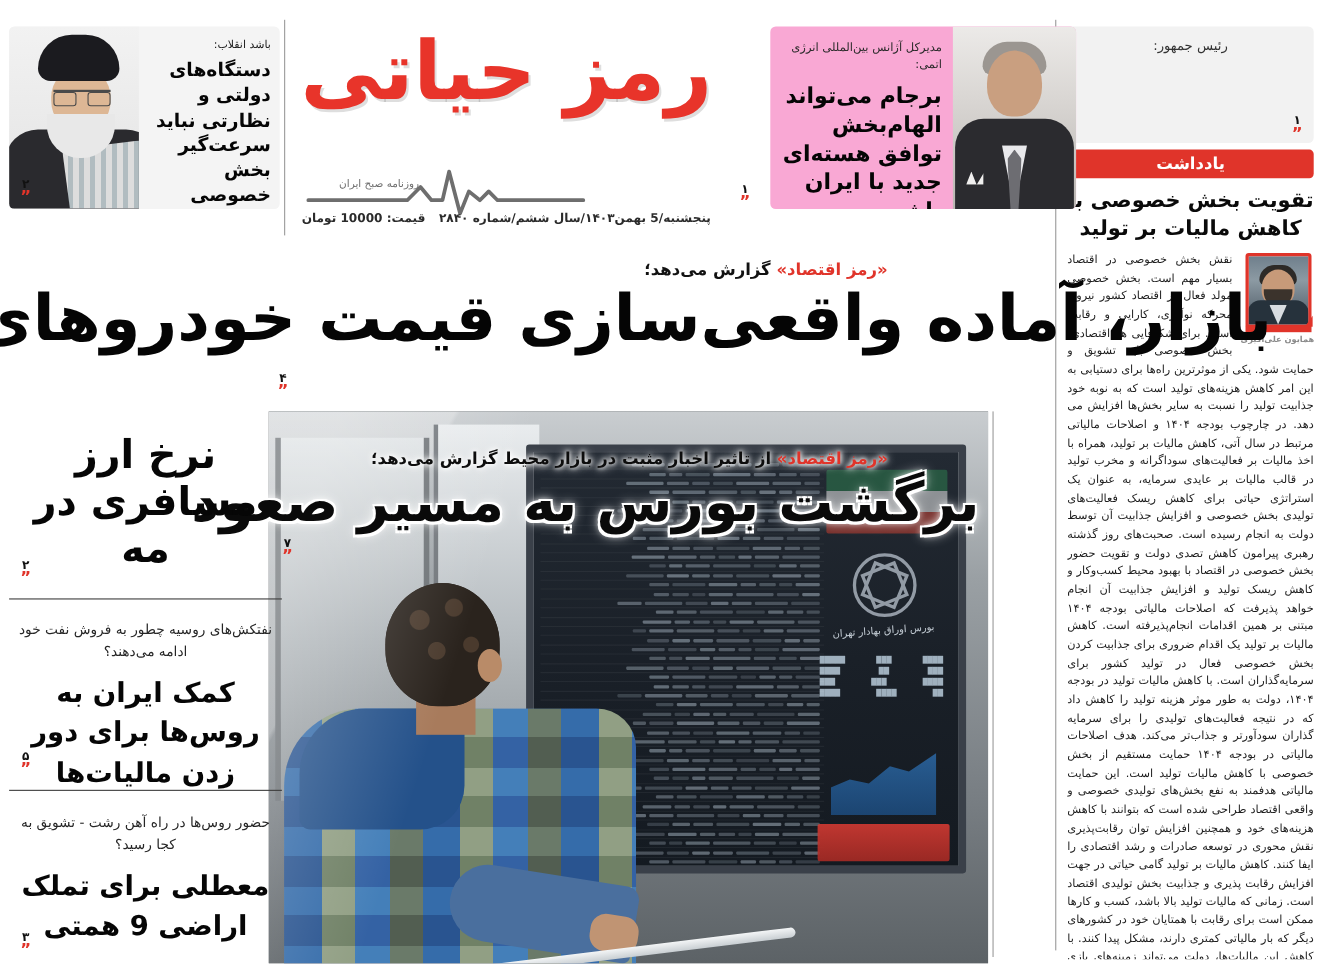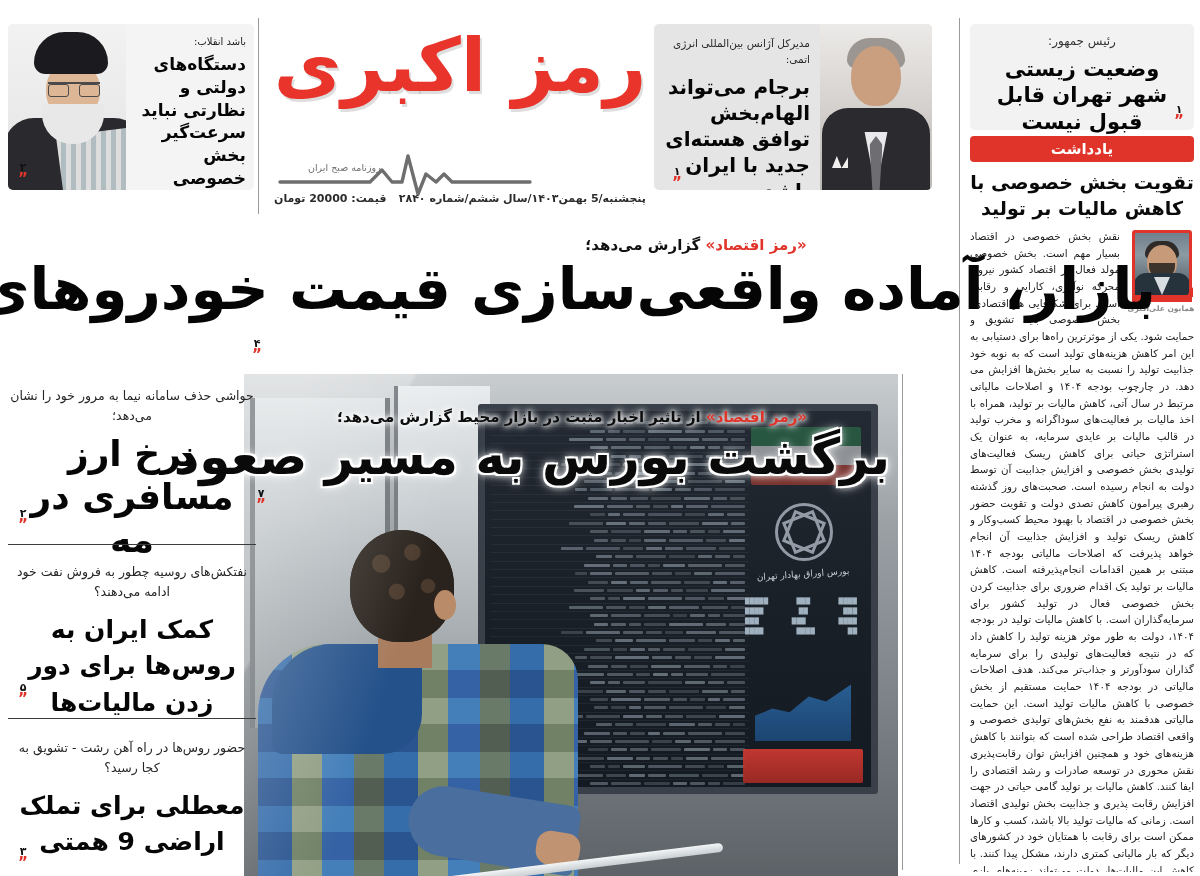--- a/index.html
+++ b/index.html
@@ -164,23 +164,23 @@
 
   
   .vrule {
     position: absolute;
     width: 1px;
     background: #9a9a9a;
   }
 
   
   .box-grossi {
-    position: absolute; top: 24px; left: 654px;
+    position: absolute; top: 24px; left: 700px;
     width: 278px; height: 166px;
-    background: #e5e5e5;
+    background: #f9a8d4;
     border-radius: 5px;
     overflow: hidden;
   }
   .box-grossi .photo {
     position: absolute; right: 0; top: 0;
     width: 112px; height: 166px;
     background: linear-gradient(180deg,#eceae8 0%,#d9d6d3 40%,#bab6b2 100%);
     overflow: hidden;
   }
   .grossi-face {
@@ -588,21 +588,20 @@
 </style>
 </head>
 <body>
 
 <div class="page">
 
   <div class="col-left">
 
     <div class="quote-box-left">
       <div class="kicker">رئیس جمهور:</div>
-      <div class="hl">وضعیت زیستی شهر تهران قابل قبول نیست</div>
     </div>
     <div class="pagemark" style="top:104px; right:12px;">
       <span class="num">۱</span>
       <span class="qm">”</span>
     </div>
 
     <div class="badge-yaddasht">یادداشت</div>
     <div class="note-title">تقویت بخش خصوصی با کاهش مالیات بر تولید</div>
 
     <div class="author-photo">
@@ -638,28 +637,28 @@
       <div class="kicker">مدیرکل آژانس بین‌المللی انرژی اتمی:</div>
       <div class="hl">برجام می‌تواند الهام‌بخش توافق هسته‌ای جدید با ایران باشد</div>
     </div>
   </div>
   <div class="pagemark" style="top:166px; left:668px;">
     <span class="num">۱</span>
     <span class="qm">”</span>
   </div>
 
   <div class="masthead">
-    <div class="logo">رمز اکبری</div>
+    <div class="logo">رمز حیاتی</div>
     <svg class="ecg" viewBox="0 0 368 46">
       <polyline points="2,30 92,30 104,18 114,30 124,30 130,4 140,42 148,22 158,30 166,22 174,30 240,30 252,30" fill="none" stroke="#6e6e6e" stroke-width="3.4" stroke-linejoin="round" stroke-linecap="round"></polyline>
     </svg>
     <div class="logo-sub">روزنامه صبح ایران</div>
     <div class="info-line">
       <span>پنجشنبه/5 بهمن۱۴۰۳/سال ششم/شماره ۲۸۴۰</span>
-      <span>قیمت: 20000 تومان</span>
+      <span>قیمت: 10000 تومان</span>
     </div>
   </div>
 
   <div class="box-leader">
     <div class="photo">
       <div class="leader-robe"></div>
       <div class="leader-scarf"></div>
       <div class="leader-face"></div>
       <div class="leader-turban"></div>
       <div class="leader-glasses"></div>
@@ -1138,21 +1137,20 @@
   <div class="photo-kicker">
     <span class="red">«رمز اقتصاد»</span><span> از تاثیر اخبار مثبت در بازار محیط گزارش می‌دهد؛</span>
   </div>
   <div class="photo-headline">برگشت بورس به مسیر صعود</div>
   <div class="pagemark" style="top:488px; left:252px;">
     <span class="num">۷</span>
     <span class="qm">”</span>
   </div>
 
   <div class="side side1">
-    <div class="kicker">حواشی حذف سامانه نیما به مرور خود را نشان می‌دهد؛</div>
     <div class="hl">نرخ ارز مسافری در مه</div>
   </div>
   <div class="pagemark" style="top:508px; left:14px;">
     <span class="num">۲</span>
     <span class="qm">”</span>
   </div>
   <div class="side-rule" style="top:544px;"></div>
 
   <div class="side side2">
     <div class="kicker">نفتکش‌های روسیه چطور به فروش نفت خود ادامه می‌دهند؟</div>

